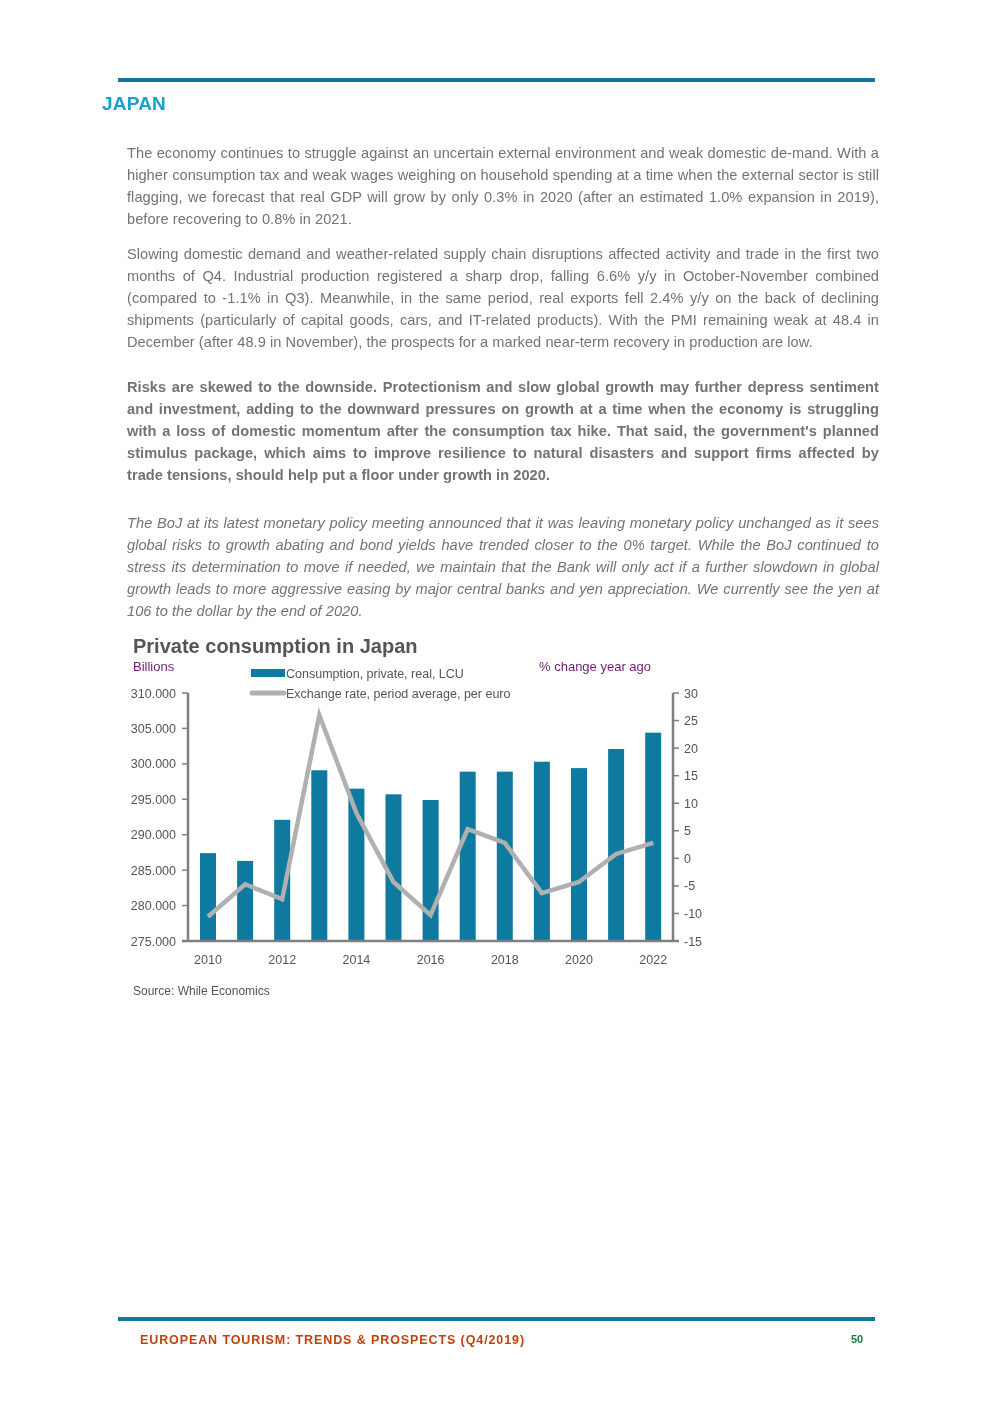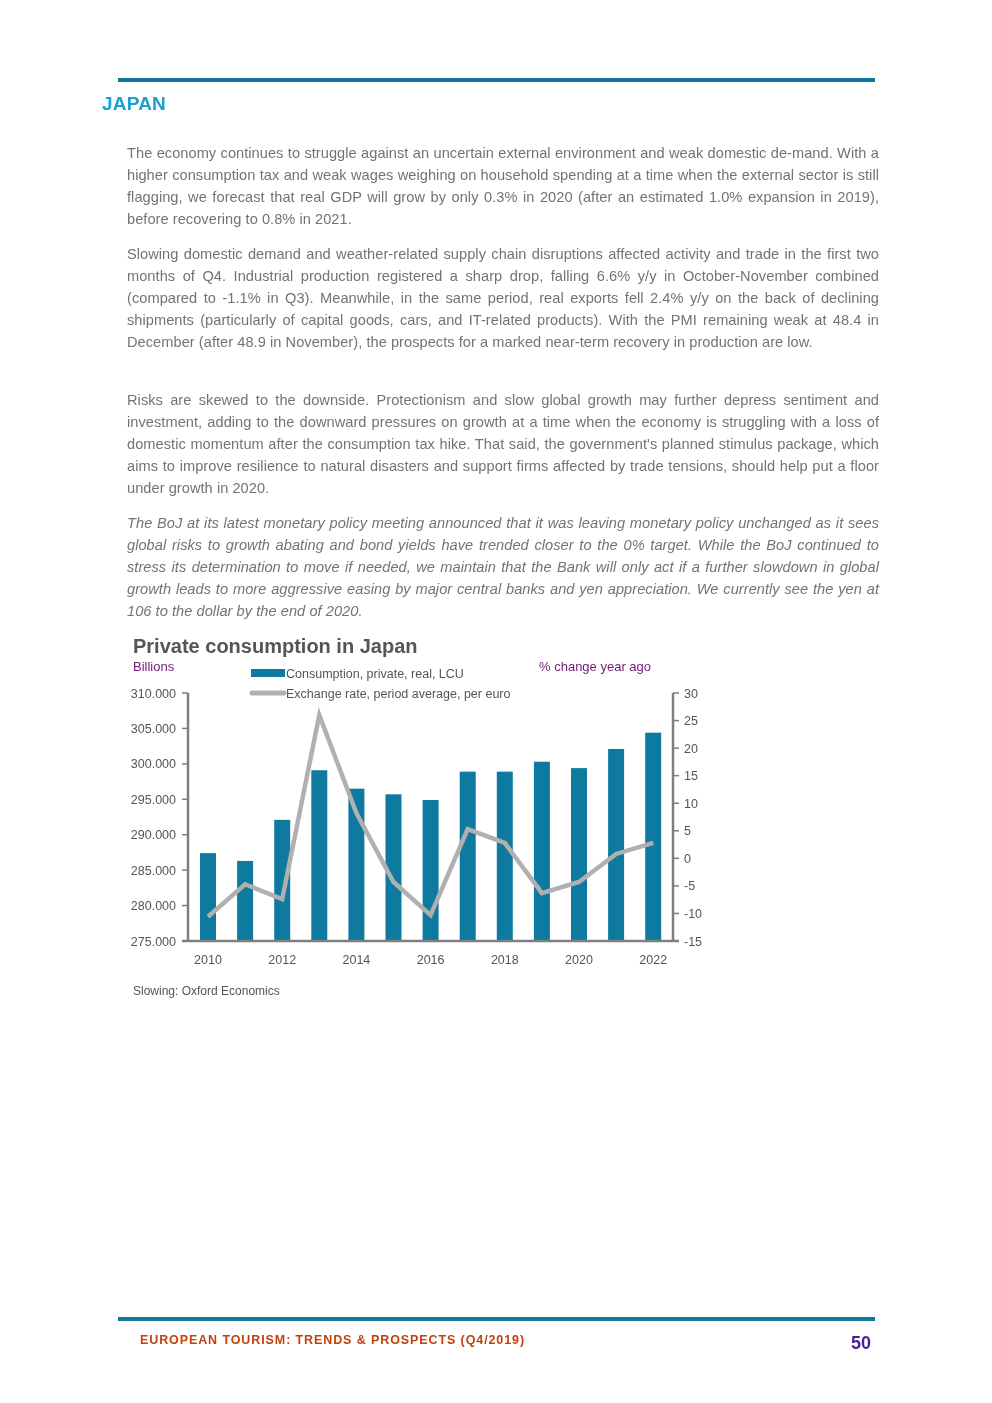--- a/index.html
+++ b/index.html
@@ -5,31 +5,31 @@
   html, body { margin:0; padding:0; background:#ffffff; }
   body { width:992px; height:1403px; position:relative; overflow:hidden;
          font-family:"Liberation Sans", sans-serif; color:#404040; }
   .top-rule { position:absolute; left:118px; top:78px; width:757px; height:4px; background:#12799c; }
   .section-title { position:absolute; left:102px; top:93px; font-size:19px; font-weight:bold;
                    color:#1a9fd0; letter-spacing:0.2px; margin:0; }
   .body-text { position:absolute; left:119px; width:752px; font-size:14.6px; line-height:22px;
                color:#737373; text-align:justify; margin:8px; letter-spacing:0.05px; }
   #p1 { top:134px; }
   #p2 { top:235px; }
-  #p3 { top:381px; }
+  #p3 { top:368px;font-weight:bold; }
   #p4 { top:504px;font-style:italic; }
   .chart-title { position:absolute; left:133px; top:635px; font-size:20px; font-weight:bold; color:#555555; margin:0; }
   .axis-caption { position:absolute; font-size:13px; color:#701a75; }
   #chart-svg { position:absolute; left:0; top:0; width:992px; height:1403px; pointer-events:none; }
   #chart-svg text { font-family:"Liberation Sans", sans-serif; fill:#555555; font-size:12.5px; }
   .source { position:absolute; left:133px; top:984px; font-size:12px; color:#555555; }
   .bottom-rule { position:absolute; left:118px; top:1317px; width:757px; height:4px; background:#12799c; }
   .footer-title { position:absolute; left:119px; top:1333px; font-size:12.5px; font-weight:bold;
                   color:#c2410c; letter-spacing:0.9px;padding-left:21px; }
-  .page-number { position:absolute; left:851px; top:1333px; font-size:18px; font-weight:bold; color:#4c1d95; }
+  .page-number { position:absolute; left:851px; top:1333px; font-size:11px; font-weight:bold; color:#15803d; }
 </style>
 </head>
 <body>
 
 <div class="top-rule"></div>
 <h1 class="section-title">JAPAN</h1>
 
 <p class="body-text" id="p1">The economy continues to struggle against an uncertain external environment and weak domestic de-mand. With a higher consumption tax and weak wages weighing on household spending at a time when the external sector is still flagging, we forecast that real GDP will grow by only 0.3% in 2020 (after an estimated 1.0% expansion in 2019), before recovering to 0.8% in 2021.</p>
 <p class="body-text" id="p2">Slowing domestic demand and weather-related supply chain disruptions affected activity and trade in the first two months of Q4. Industrial production registered a sharp drop, falling 6.6% y/y in October-November combined (compared to -1.1% in Q3). Meanwhile, in the same period, real exports fell 2.4% y/y on the back of declining shipments (particularly of capital goods, cars, and IT-related products). With the PMI remaining weak at 48.4 in December (after 48.9 in November), the prospects for a marked near-term recovery in production are low.</p>
 <p class="body-text" id="p3">Risks are skewed to the downside. Protectionism and slow global growth may further depress sentiment and investment, adding to the downward pressures on growth at a time when the economy is struggling with a loss of domestic momentum after the consumption tax hike. That said, the government's planned stimulus package, which aims to improve resilience to natural disasters and support firms affected by trade tensions, should help put a floor under growth in 2020.</p>
@@ -120,17 +120,17 @@
       <text x="208" y="964" text-anchor="middle">2010</text>
       <text x="282.2" y="964" text-anchor="middle">2012</text>
       <text x="356.4" y="964" text-anchor="middle">2014</text>
       <text x="430.6" y="964" text-anchor="middle">2016</text>
       <text x="504.8" y="964" text-anchor="middle">2018</text>
       <text x="579" y="964" text-anchor="middle">2020</text>
       <text x="653.2" y="964" text-anchor="middle">2022</text>
     </g>
 </svg>
 
-<div class="source">Slowing: Oxford Economics</div>
+<div class="source">Source: While Economics</div>
 
 <div class="bottom-rule"></div>
 <div class="footer-title">EUROPEAN TOURISM: TRENDS &amp; PROSPECTS (Q4/2019)</div>
 <div class="page-number">50</div>
 
 </body></html>

